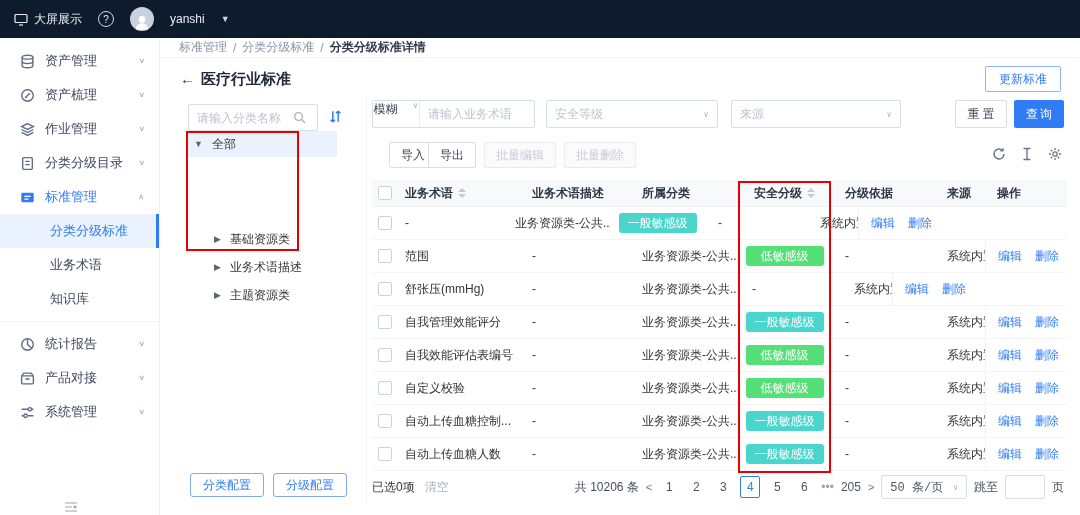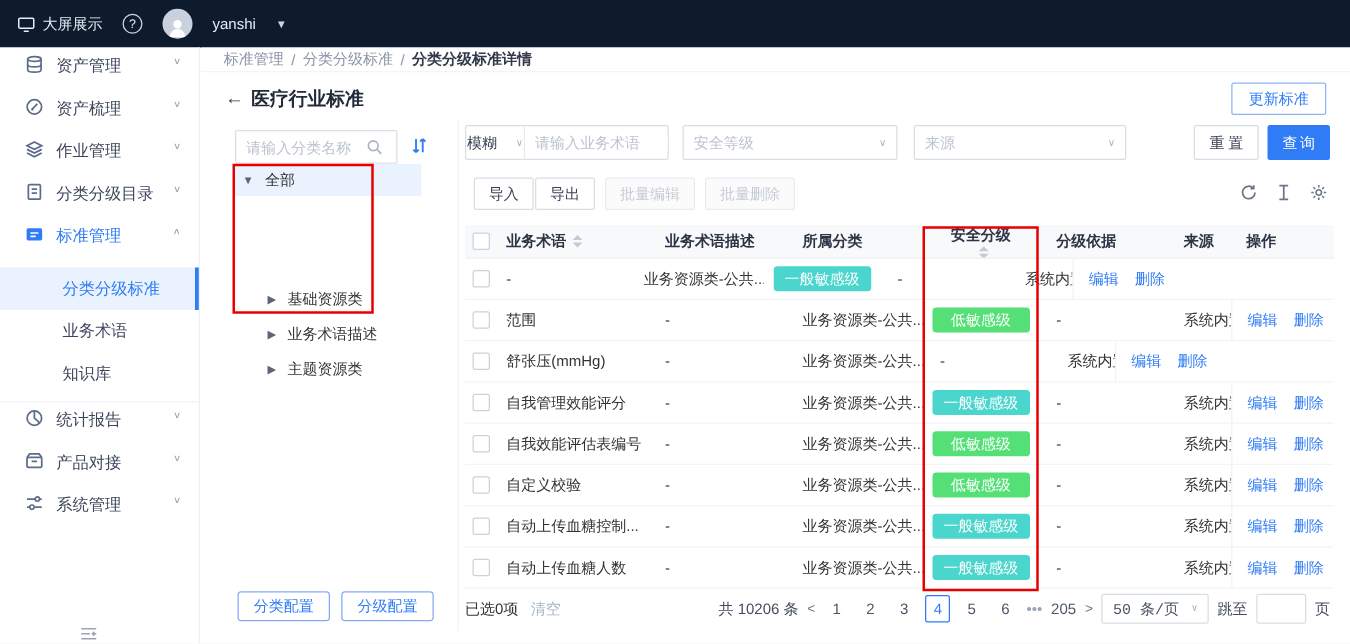--- a/index.html
+++ b/index.html
@@ -12,21 +12,21 @@
   .logo-mark { width:22px; height:22px; border-radius:4px; background:#1677f0; display:flex; align-items:center; justify-content:center; }
   .logo-title { color:#fff; font-size:15px; font-weight:700; letter-spacing:.5px; }
   .topbar-right { display:flex; align-items:center; gap:16px; color:#e7edf6; font-size:12px; }
   .tb-screen { display:flex; align-items:center; gap:6px; cursor:pointer; }
   .tb-help { width:16px; height:16px; border:1px solid #cfd8e6; border-radius:50%; display:flex; align-items:center; justify-content:center; font-size:10px; color:#e7edf6; }
   .tb-avatar { width:24px; height:24px; border-radius:50%; background:#c9d1de; display:flex; align-items:end; justify-content:center; overflow:hidden; }
   .tb-caret { font-size:9px; color:#cdd6e4; }
 
   
   .sidebar { position:absolute; left:0; top:38px; width:160px; bottom:0; background:#fff; border-right:1px solid #eef0f4; padding-top:6px; }
-  .menu-item { height:34px; display:flex; align-items:flex-start; padding:0 14px 0 20px; gap:10px; color:#3d475c; font-size:13px; cursor:pointer; }
+  .menu-item { height:34px; display:flex; align-items:center; padding:0 14px 0 20px; gap:10px; color:#3d475c; font-size:13px; cursor:pointer; }
   .menu-item .mi-label { flex:1; }
   .mi-caret { font-size:9px; color:#9aa4b6; transform:scaleY(.8); }
   .mi-caret.up { display:inline-block; transform:rotate(180deg) scaleY(.8); }
   .menu-item.active { color:#2f7cf6; }
   .menu-icon { width:15px; height:15px; color:#5d6c88; display:flex; }
   .menu-item.active .menu-icon { color:#2f7cf6; }
   .submenu-item { height:34px; display:flex; align-items:center; padding-left:50px; font-size:13px; color:#3d475c; cursor:pointer; position:relative; }
   .submenu-item.selected { background:#e9f2fd; color:#2f7cf6; }
   .submenu-item.selected::after { content:""; position:absolute; right:0; top:0; bottom:0; width:3px; background:#2f7cf6; }
   .side-divider { border-top:1px solid #f0f2f6; margin:5px 0; }
@@ -49,50 +49,50 @@
   .tree-sort { position:absolute; left:167px; top:51px; color:#2f7cf6; cursor:pointer; }
   .tree-root { position:absolute; left:26px; top:73px; width:150px; height:26px; background:#e9f2fd; display:flex; align-items:center; padding-left:7px; gap:9px; color:#333; cursor:pointer; }
   .tree-caret { font-size:9px; color:#5c6576; }
   .tree-child { position:absolute; left:26px; width:150px; height:28px; display:flex; align-items:center; padding-left:27px; gap:9px; color:#333; cursor:pointer; }
   .tree-footer-btn { position:absolute; height:24px; width:74px; border:1px solid #84aaf4; color:#2f7cf6; background:#fff; border-radius:3px; font-size:12px; text-align:center; line-height:22px; cursor:pointer; top:415px; }
 
   .vdivider { position:absolute; left:205px; top:38px; bottom:10px; width:1px; background:#f0f1f4; }
 
   
   .filter-group { position:absolute; left:211px; top:42px; width:163px; height:28px; border:1px solid #d9dde4; border-radius:2px; display:flex; align-items:center; }
-  .fg-prefix { width:47px; height:100%; border-right:1px solid #e7eaef; display:flex; align-items:center; justify-content:center; gap:15px; color:#3a4253; cursor:pointer; }
+  .fg-prefix { width:47px; height:100%; border-right:1px solid #e7eaef; display:flex; align-items:flex-start; justify-content:center; gap:15px; color:#3a4253; cursor:pointer; }
   .fg-caret { font-size:8px; color:#aab2c0; }
   .filter-group input { border:none; outline:none; flex:1; min-width:0; padding:0 8px; font-size:12px; font-family:inherit; }
   .filter-group input::placeholder { color:#bcc3cf; }
   .filter-select { position:absolute; top:42px; height:28px; border:1px solid #d9dde4; border-radius:2px; background:#fff; display:flex; align-items:center; justify-content:space-between; padding:0 8px; color:#bcc3cf; cursor:pointer; }
   .fs-level { left:385px; width:172px; }
   .fs-source { left:570px; width:170px; }
   .btn-reset { position:absolute; left:794px; top:42px; width:52px; height:28px; border:1px solid #d9dde4; background:#fff; border-radius:2px; color:#3a4253; font-size:12px; letter-spacing:3px; padding-left:3px; cursor:pointer;text-align:center; }
   .btn-query { position:absolute; left:853px; top:42px; width:50px; height:28px; border:none; background:#2f7cf6; border-radius:2px; color:#fff; font-size:12px; letter-spacing:2px; padding-left:2px; cursor:pointer; }
 
   
   .toolbar-btn { position:absolute; top:84px; height:26px; border:1px solid #d9dde4; background:#fff; border-radius:2px; color:#3a4253; font-size:12px; text-align:center; line-height:24px; cursor:pointer; }
-  .tbb-import { left:218px; width:48px; }
+  .tbb-import { left:228px; width:48px; }
   .tbb-export { left:267px; width:48px; }
   .toolbar-btn.disabled { color:#c6ccd6; border-color:#e9ebf0; background:#fbfbfc; cursor:default; }
   .tbb-bedit { left:323px; width:72px; }
   .tbb-bdel { left:403px; width:72px; }
   .table-tools { position:absolute; right:18px; top:89px; display:flex; gap:14px; color:#6b7689; }
   .table-tools span { cursor:pointer; display:flex; }
 
   
   .dtable { position:absolute; left:211px; top:122px; width:695px; }
   .trow { display:flex; align-items:center; height:33px; border-bottom:1px solid #f3f4f7; }
   .thead { height:27px; background:#f8f9fb; border-bottom:1px solid #eef0f4; font-weight:700; color:#2c3445; }
   .cell { padding-left:4px; white-space:nowrap; overflow:hidden; display:flex; align-items:center; height:100%; }
   .col0 { width:29px; padding-left:6px; }
   .col1 { width:127px; }
   .col2 { width:110px; }
   .col3 { width:100px; }
-  .col4 { width:93px; justify-content:center; padding-left:0;flex-direction:column; }
+  .col4 { width:93px; justify-content:center; padding-left:0; }
   .col5 { width:106px; padding-left:14px; }
   .col6 { width:48px; padding-left:10px; }
   .col7 { width:81px; border-left:1px solid #f0f1f4; padding-left:12px; gap:13px; }
   .sorter { display:inline-flex; flex-direction:column; margin-left:5px; gap:2px; }
   .sorter i { width:0; height:0; border-left:4px solid transparent; border-right:4px solid transparent; }
   .sorter .s-up { border-bottom:4px solid #c3cad6; }
   .sorter .s-dn { border-top:4px solid #c3cad6; }
   .cb { width:14px; height:14px; border:1px solid #ccd2dc; border-radius:2px; background:#fff; cursor:pointer; }
   .badge { min-width:78px; height:20px; border-radius:3px; color:#fff; font-size:12px; text-align:center; line-height:20px; padding:0 4px; }
   .op-link { color:#2f7cf6; cursor:pointer; text-decoration:none; }

